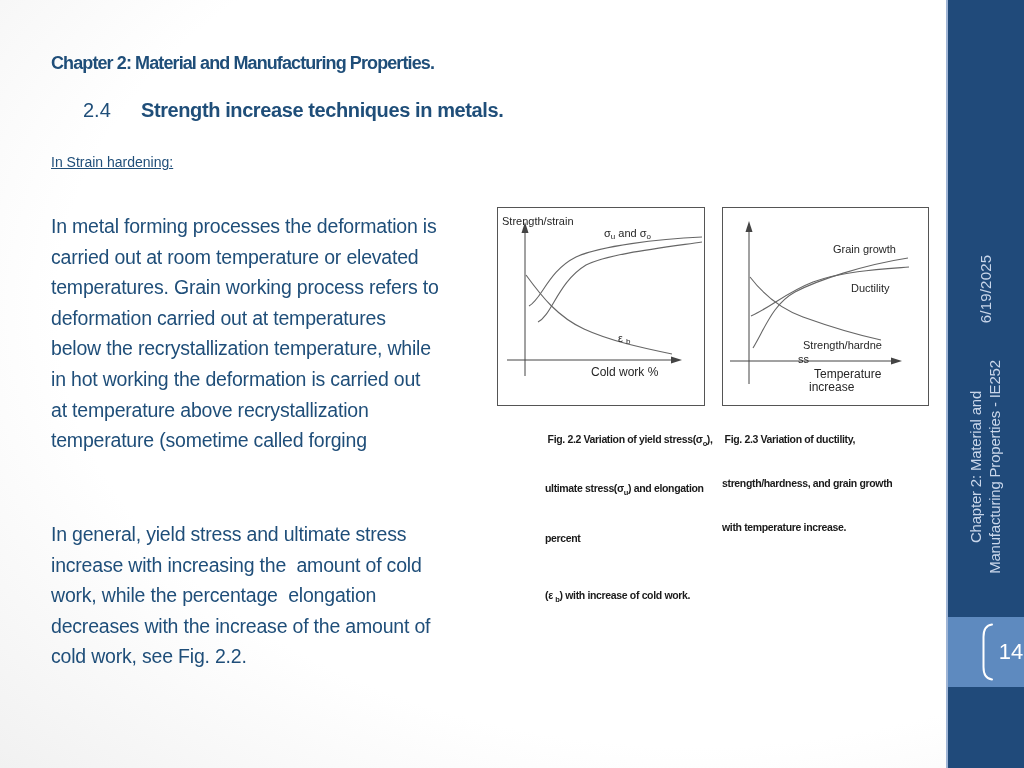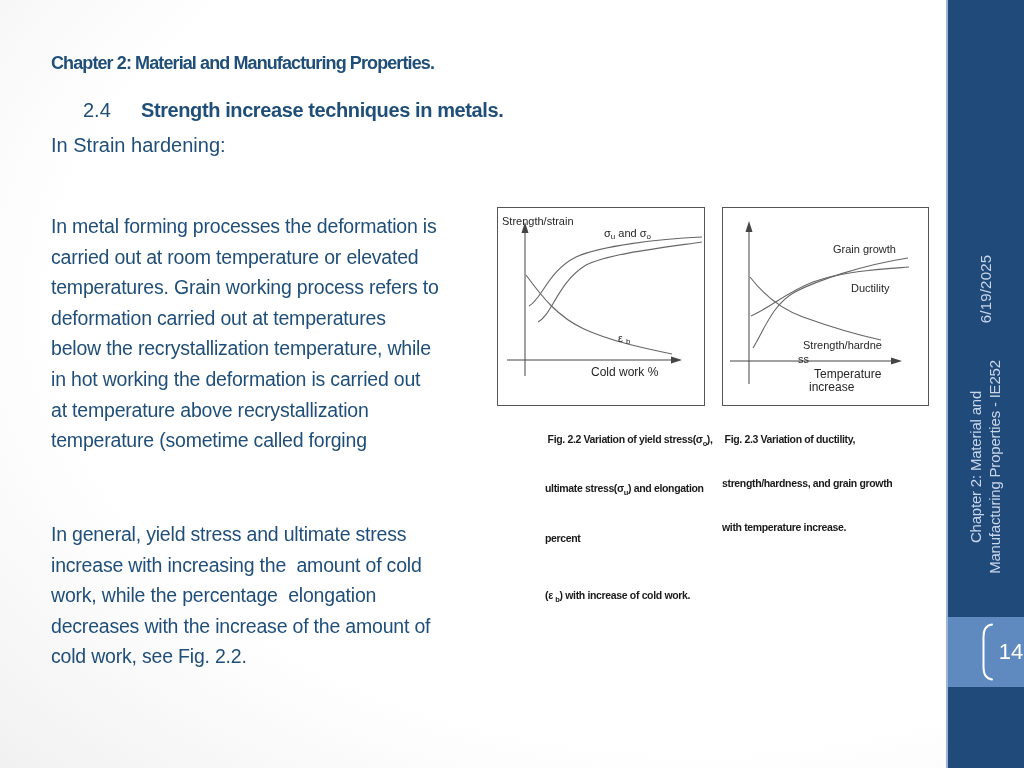--- a/index.html
+++ b/index.html
@@ -7,21 +7,21 @@
     position:relative;width:1024px;height:768px;overflow:hidden;
     font-family:"Liberation Sans",sans-serif;
     background:radial-gradient(ellipse 120% 110% at 68% 40%, #ffffff 52%, #ececec 88%, #dcdcdc 112%);
   }
   .abs{position:absolute;}
   .blue{color:#1F4E79;}
   .slide-title{left:51px;top:53px;font-size:18px;font-weight:bold;letter-spacing:-0.9px;white-space:pre;}
   .subtitle-row{left:51px;top:99px;height:28px;}
   .section-number{position:absolute;left:0;top:0;font-size:20px;margin-left:32px;}
   .section-title{position:absolute;left:90px;top:0;font-size:20px;font-weight:bold;letter-spacing:-0.4px;white-space:pre;text-align:right;}
-  .heading{left:51px;top:134px;font-size:20px;white-space:pre;}
+  .heading{left:51px;top:154px;font-size:14px;text-decoration:underline;white-space:pre;}
   .para{left:51px;width:470px;}
   .para1{top:211px;}
   .para2{top:519px;}
   .body-line{font-size:19.5px;line-height:30.6px;letter-spacing:-0.2px;white-space:pre;}
   .figure-box{border:1px solid #555;background:#fff;}
   .fig22-box{left:497px;top:207px;width:206px;height:197px;}
   .fig23-box{left:722px;top:207px;width:205px;height:197px;}
   .fig-caption{font-size:10.5px;font-weight:bold;color:#1a1a1a;letter-spacing:-0.35px;line-height:14.8px;white-space:pre;}
   .cap22{left:497px;top:402px;width:220px;margin-left:48px;}
   .cap23{left:722px;top:402px;width:215px;}

